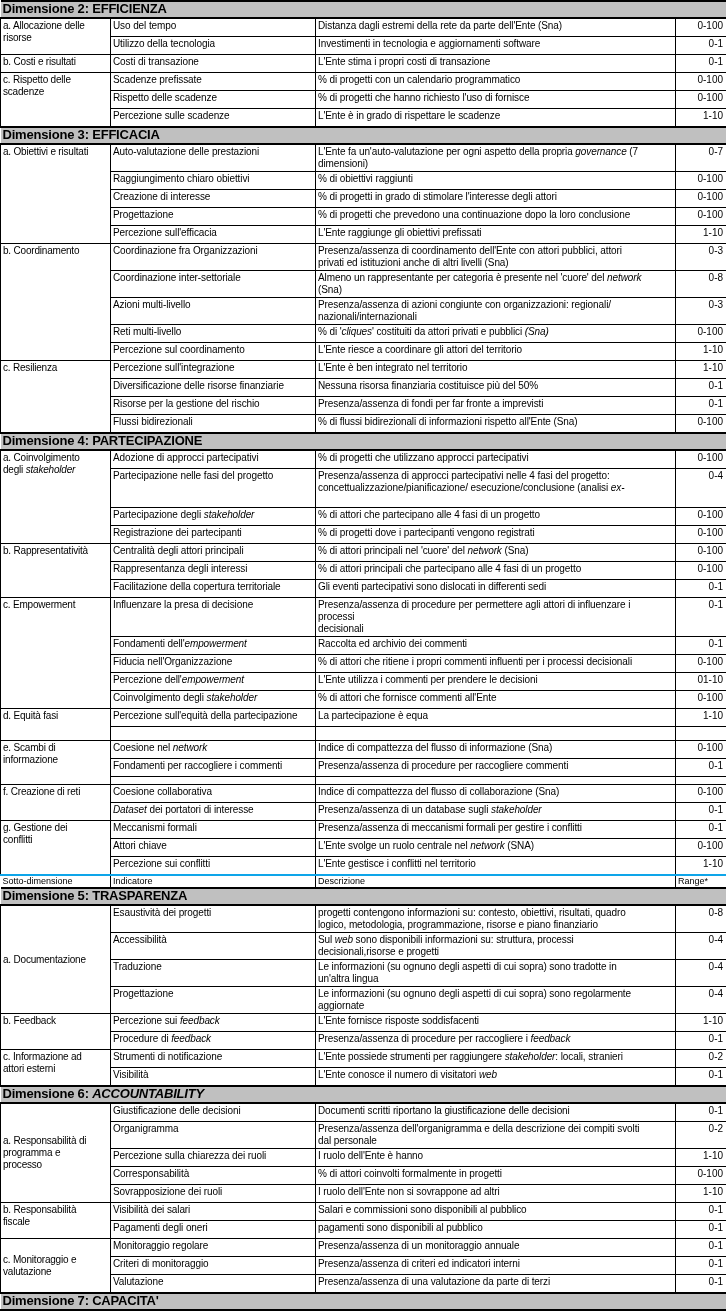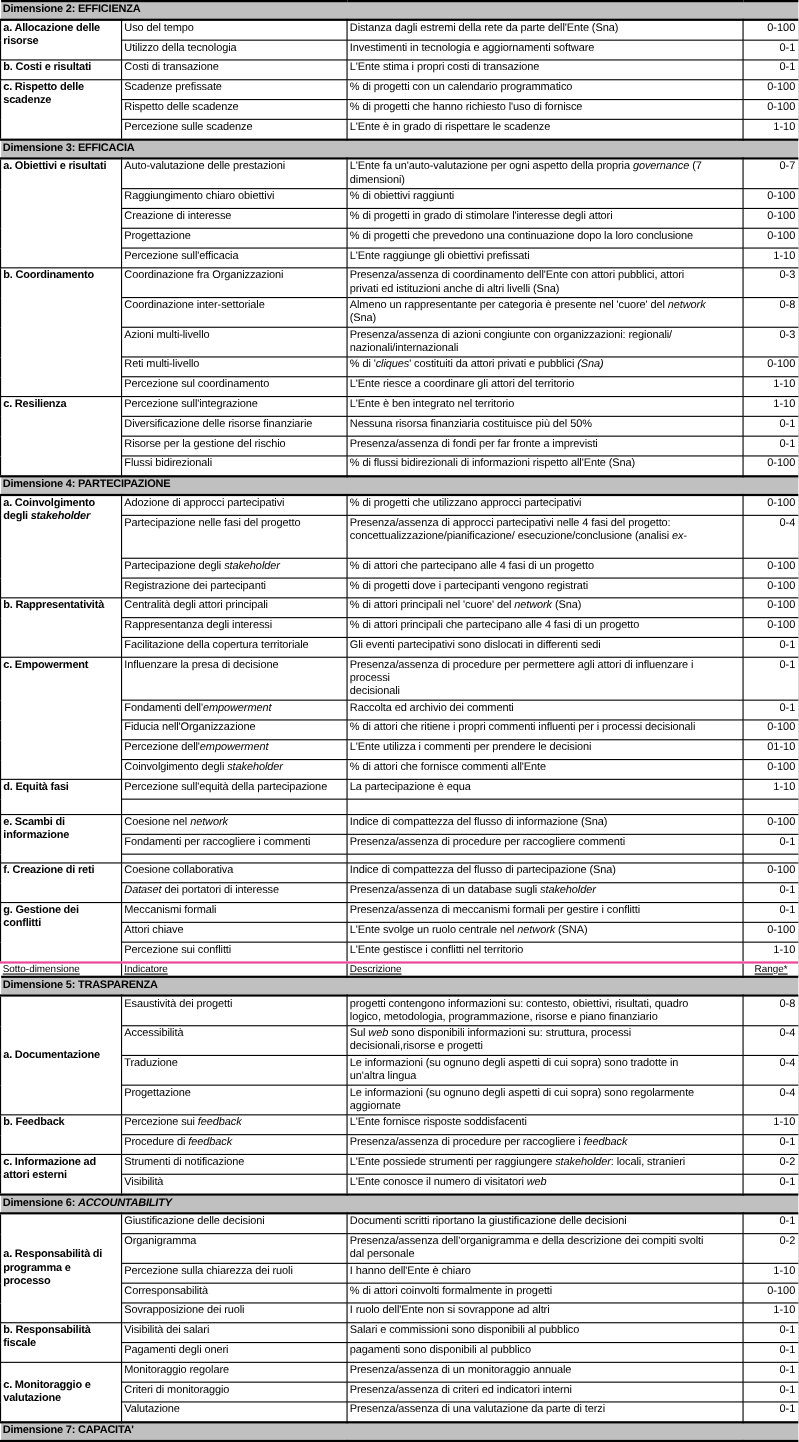--- a/index.html
+++ b/index.html
@@ -13,48 +13,47 @@
   table.ind td{
     border:1px solid #000;
     font-size:10px;line-height:12px;
     padding:1px 3px 1px 2px;
     vertical-align:top;
     height:15px;
     overflow:hidden;
     word-wrap:break-word;
   }
   td.lbl{
-    font-weight:bold;
+    font-weight:normal;
     letter-spacing:-0.2px;
     border-left:0;
     padding-left:1px;
     white-space:nowrap;
   }
   td.lbl.mid{vertical-align:middle;}
   td.ind{white-space:nowrap;letter-spacing:-0.1px;}
   td.desc{letter-spacing:-0.1px;}
   td.rng{text-align:right;white-space:nowrap;padding-right:2px;}
   tr.band td{
     background:#c0c0c0;
-    font-weight:bold;font-size:10px;line-height:12px;
+    font-weight:bold;font-size:13px;line-height:12px;
     border-left:0;border-right:0;
     border-top:2px solid #000;border-bottom:2px solid #000;
     padding:1px 2px;height:13px;
     letter-spacing:-0.2px;
     white-space:nowrap;
   }
   tr.colhead td{
     font-size:9px;line-height:10px;height:11px;
-    border-top:2px solid #ec4899;
+    border-top:2px solid #0ea5e9;
     padding:0 2px;
-    text-decoration:underline;
   }
   tr.colhead td.c1{border-left:0;}
   tr.colhead td.c3{text-align:left;}
-  tr.colhead td.c4{text-align:center;}
+  tr.colhead td.c4{}
   tr.blankrow td{font-size:4px;line-height:4px;padding:0 2px;}
   table.ind tr:last-child td{border-bottom:2px solid #000;}
 </style>
 </head>
 <body>
 
 <div class="page">
   <table class="ind" id="ind-table">
     <colgroup>
       <col style="width:110px">
@@ -264,21 +263,21 @@
           <td class="rng">0-1</td>
         </tr>
         <tr class="blankrow">
           <td class="ind" style="height: 7px;"></td>
           <td class="desc" style="height: 7px;"></td>
           <td class="rng" style="height: 7px;"></td>
         </tr>
         <tr>
           <td class="lbl" rowspan="2">f. Creazione di reti</td>
           <td class="ind">Coesione collaborativa</td>
-          <td class="desc">Indice di compattezza del flusso di partecipazione (Sna)</td>
+          <td class="desc">Indice di compattezza del flusso di collaborazione (Sna)</td>
           <td class="rng">0-100</td>
         </tr>
         <tr>
           <td class="ind"><i>Dataset</i> dei portatori di interesse</td>
           <td class="desc">Presenza/assenza di un database sugli <i>stakeholder</i></td>
           <td class="rng">0-1</td>
         </tr>
         <tr>
           <td class="lbl" rowspan="3">g. Gestione dei<br>conflitti</td>
           <td class="ind">Meccanismi formali</td>
@@ -356,21 +355,21 @@
           <td class="desc">Documenti scritti riportano la giustificazione delle decisioni</td>
           <td class="rng">0-1</td>
         </tr>
         <tr>
           <td class="ind">Organigramma</td>
           <td class="desc">Presenza/assenza dell'organigramma e della descrizione dei compiti svolti<br>dal personale</td>
           <td class="rng">0-2</td>
         </tr>
         <tr>
           <td class="ind">Percezione sulla chiarezza dei ruoli</td>
-          <td class="desc">I hanno dell'Ente è chiaro</td>
+          <td class="desc">I ruolo dell'Ente è hanno</td>
           <td class="rng">1-10</td>
         </tr>
         <tr>
           <td class="ind">Corresponsabilità</td>
           <td class="desc">% di attori coinvolti formalmente in progetti</td>
           <td class="rng">0-100</td>
         </tr>
         <tr>
           <td class="ind">Sovrapposizione dei ruoli</td>
           <td class="desc">I ruolo dell'Ente non si sovrappone ad altri</td>

